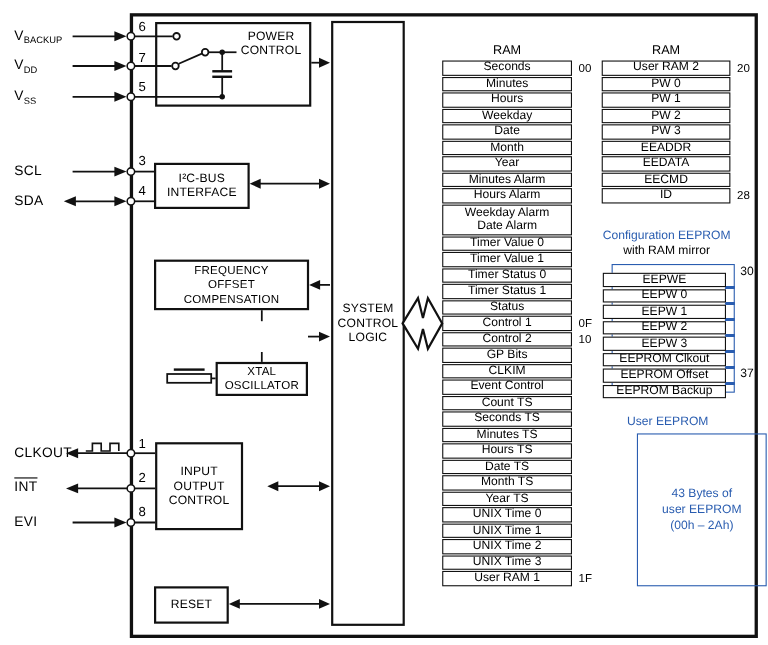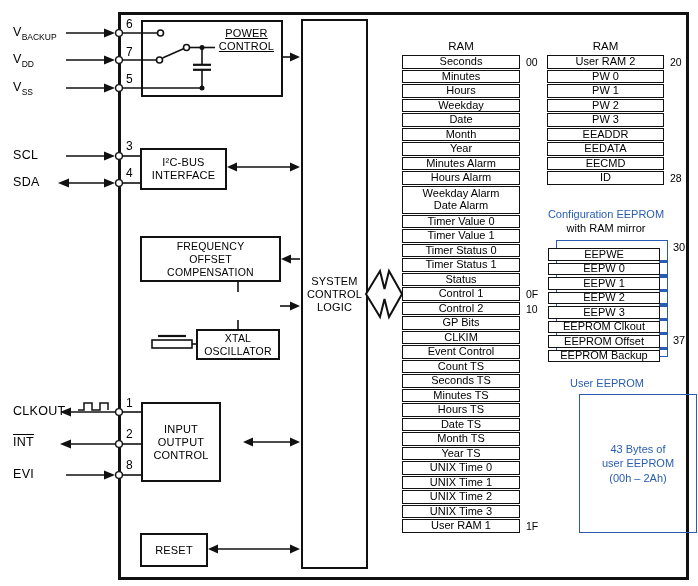--- a/index.html
+++ b/index.html
@@ -5,21 +5,21 @@
   html,body{margin:0;padding:0;background:#fff;}
   #stage{position:relative;width:698px;height:586px;background:#fff;
          font-family:"Liberation Sans", sans-serif;color:#000;overflow:hidden;}
   .abs{position:absolute;}
   
   #chip-border{left:118px;top:12px;width:571px;height:568px;border:3px solid #111;box-sizing:border-box;z-index:1;}
   
   .blk{border:2px solid #111;box-sizing:border-box;background:#fff;display:flex;
        align-items:center;justify-content:center;text-align:center;
        font-size:11px;line-height:13px;white-space:pre-line;z-index:2;letter-spacing:.2px;}
-  .blk-pc{align-items:flex-start;justify-content:flex-end;padding:5px 7px 0 0;text-decoration:underline;}
+  .blk-pc{align-items:flex-start;justify-content:flex-end;padding:5px 7px 0 0;}
   
   .pin-label{left:13px;font-size:12.5px;z-index:2;letter-spacing:.3px;}
   .pin-label sub{font-size:8.5px;letter-spacing:0;}
   .over{text-decoration:overline;}
   .pin-num{left:126px;font-size:12px;z-index:2;}
   
   .regtable{z-index:3;}
   .regtable .cell{position:absolute;left:0;width:100%;box-sizing:border-box;border:1px solid #111;
         background:#fff;display:flex;align-items:center;justify-content:center;
         font-size:11px;line-height:11.5px;text-align:center;white-space:pre-line;}

